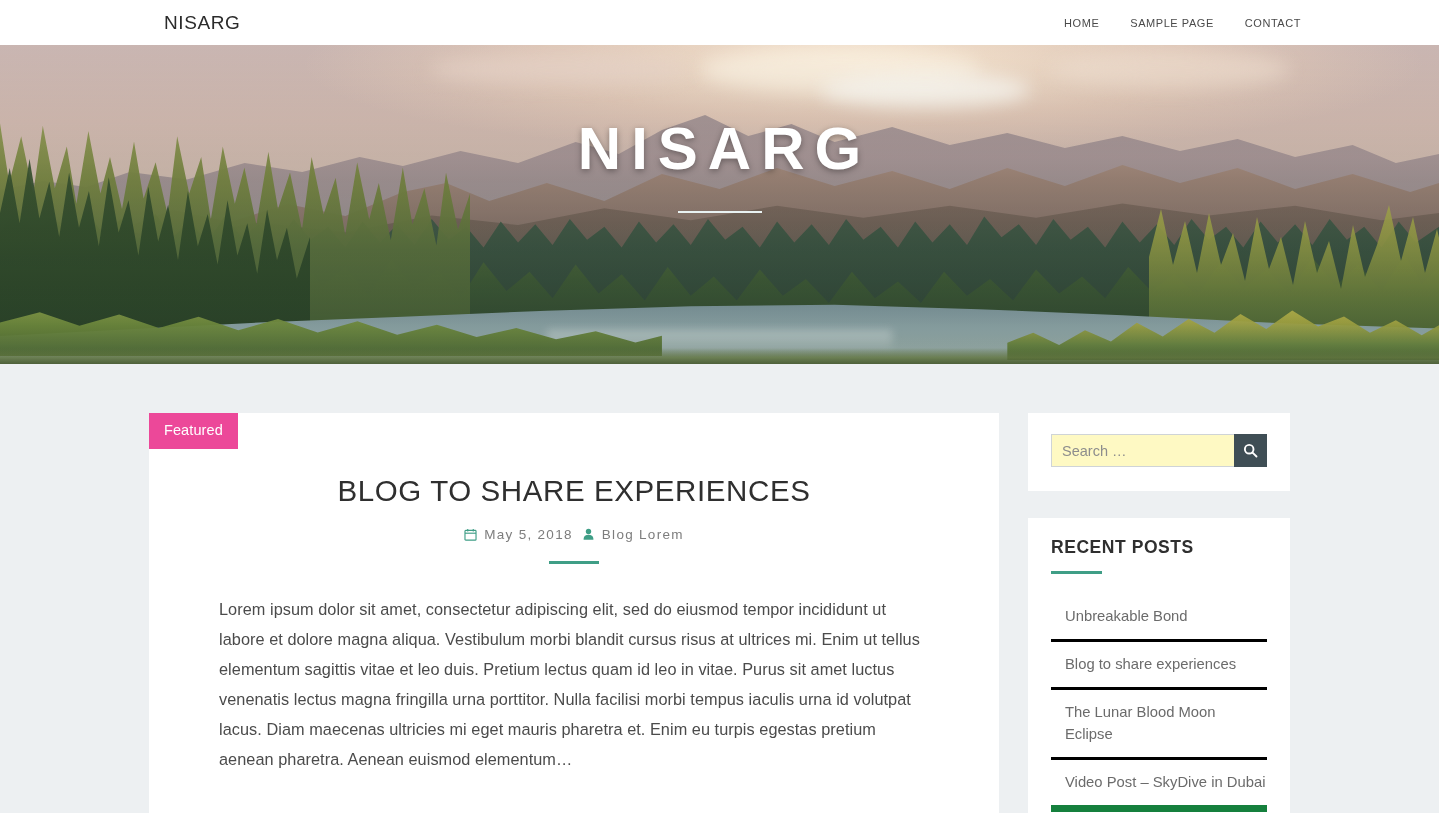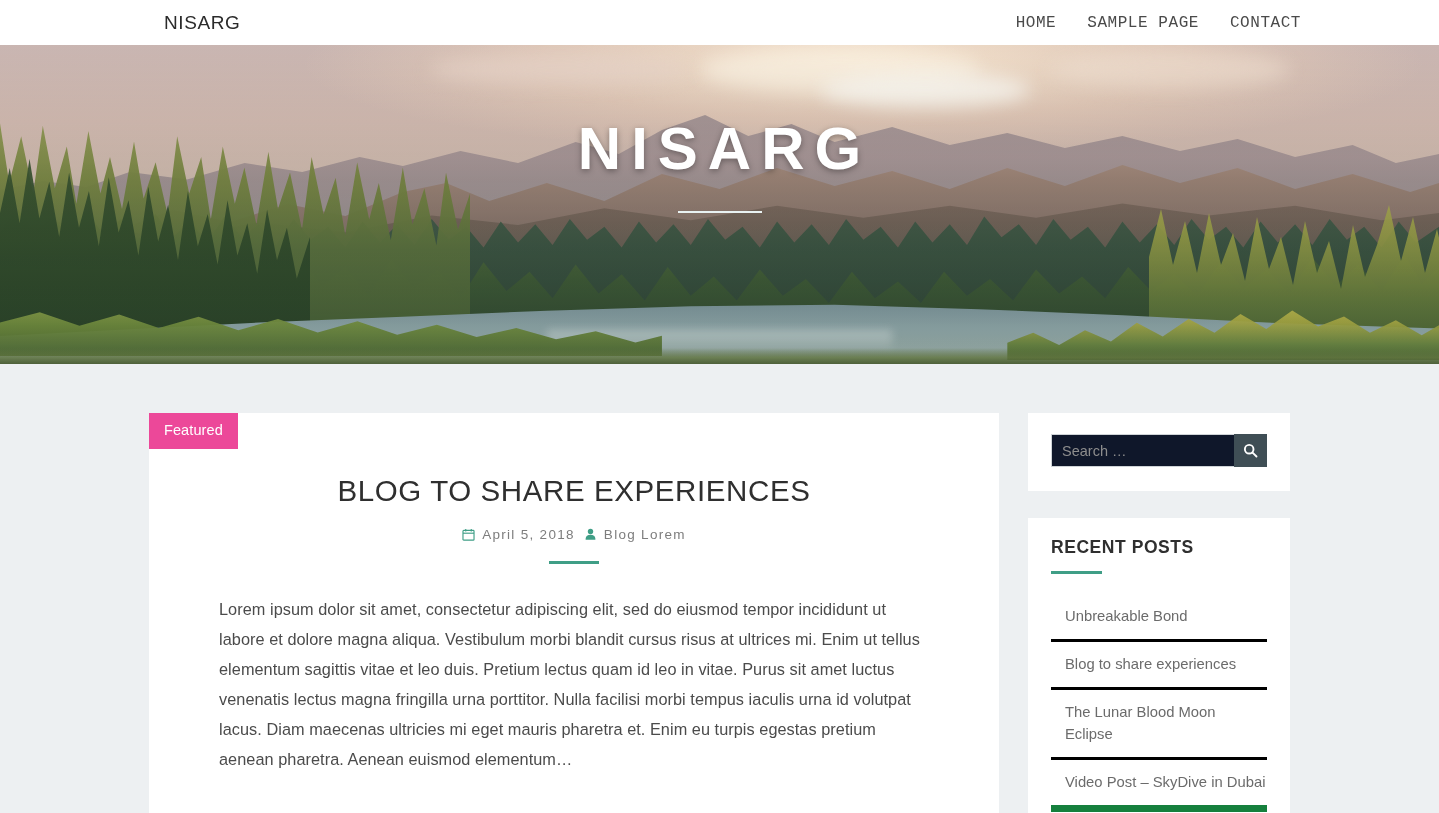--- a/index.html
+++ b/index.html
@@ -39,28 +39,27 @@
     cursor: pointer;
   }
 
   .main-nav {
     display: flex;
     align-items: center;
     gap: 31px;
   }
 
   .nav-link {
-    font-size: 16px;
+    font-size: 11px;
     letter-spacing: 0.55px;
     color: #4a4a4a;
     text-decoration: none;
     text-transform: uppercase;
     cursor: pointer;
     white-space: nowrap;
-    font-family: Liberation Mono, monospace;
   }
 
   
   .hero {
     position: relative;
     height: 319px;
     width: 100%;
     overflow: hidden;
     background: #5e6f5a;
   }
@@ -394,21 +393,21 @@
   .search-input {
     flex: 1 1 auto;
     height: 33px;
     border: 1px solid #cfd4d7;
     border-right: none;
     padding: 0 10px;
     font-family: "Liberation Sans", sans-serif;
     font-size: 14.5px;
     color: #6e6e6e;
     outline: none;
-    background: #0f172a;
+    background: #fef9c3;
     min-width: 0;
   }
   .search-input::placeholder { color: #8d8d8d; }
   .search-button {
     width: 33px; height: 33px;
     background: #3f4e55;
     border: none;
     display: flex;
     align-items: center;
     justify-content: center;
@@ -495,21 +494,21 @@
       <div class="post-meta">
         <span class="meta-item">
           <span class="meta-icon">
             <svg viewBox="0 0 16 16" fill="none" stroke="currentColor" stroke-width="1.4">
               <rect x="1.2" y="3" width="13.6" height="12" rx="1"></rect>
               <line x1="1.2" y1="6.4" x2="14.8" y2="6.4"></line>
               <line x1="4.6" y1="1.2" x2="4.6" y2="4.2"></line>
               <line x1="11.4" y1="1.2" x2="11.4" y2="4.2"></line>
             </svg>
           </span>
-          <span>April 5, 2018</span>
+          <span>May 5, 2018</span>
         </span>
         <span class="meta-item">
           <span class="meta-icon">
             <svg viewBox="0 0 16 16" fill="currentColor">
               <circle cx="8" cy="4.3" r="3.3"></circle>
               <path d="M8 8.4c-3.4 0-6 2.1-6 4.7v1.5h12v-1.5c0-2.6-2.6-4.7-6-4.7z"></path>
             </svg>
           </span>
           <span>Blog Lorem</span>
         </span>

